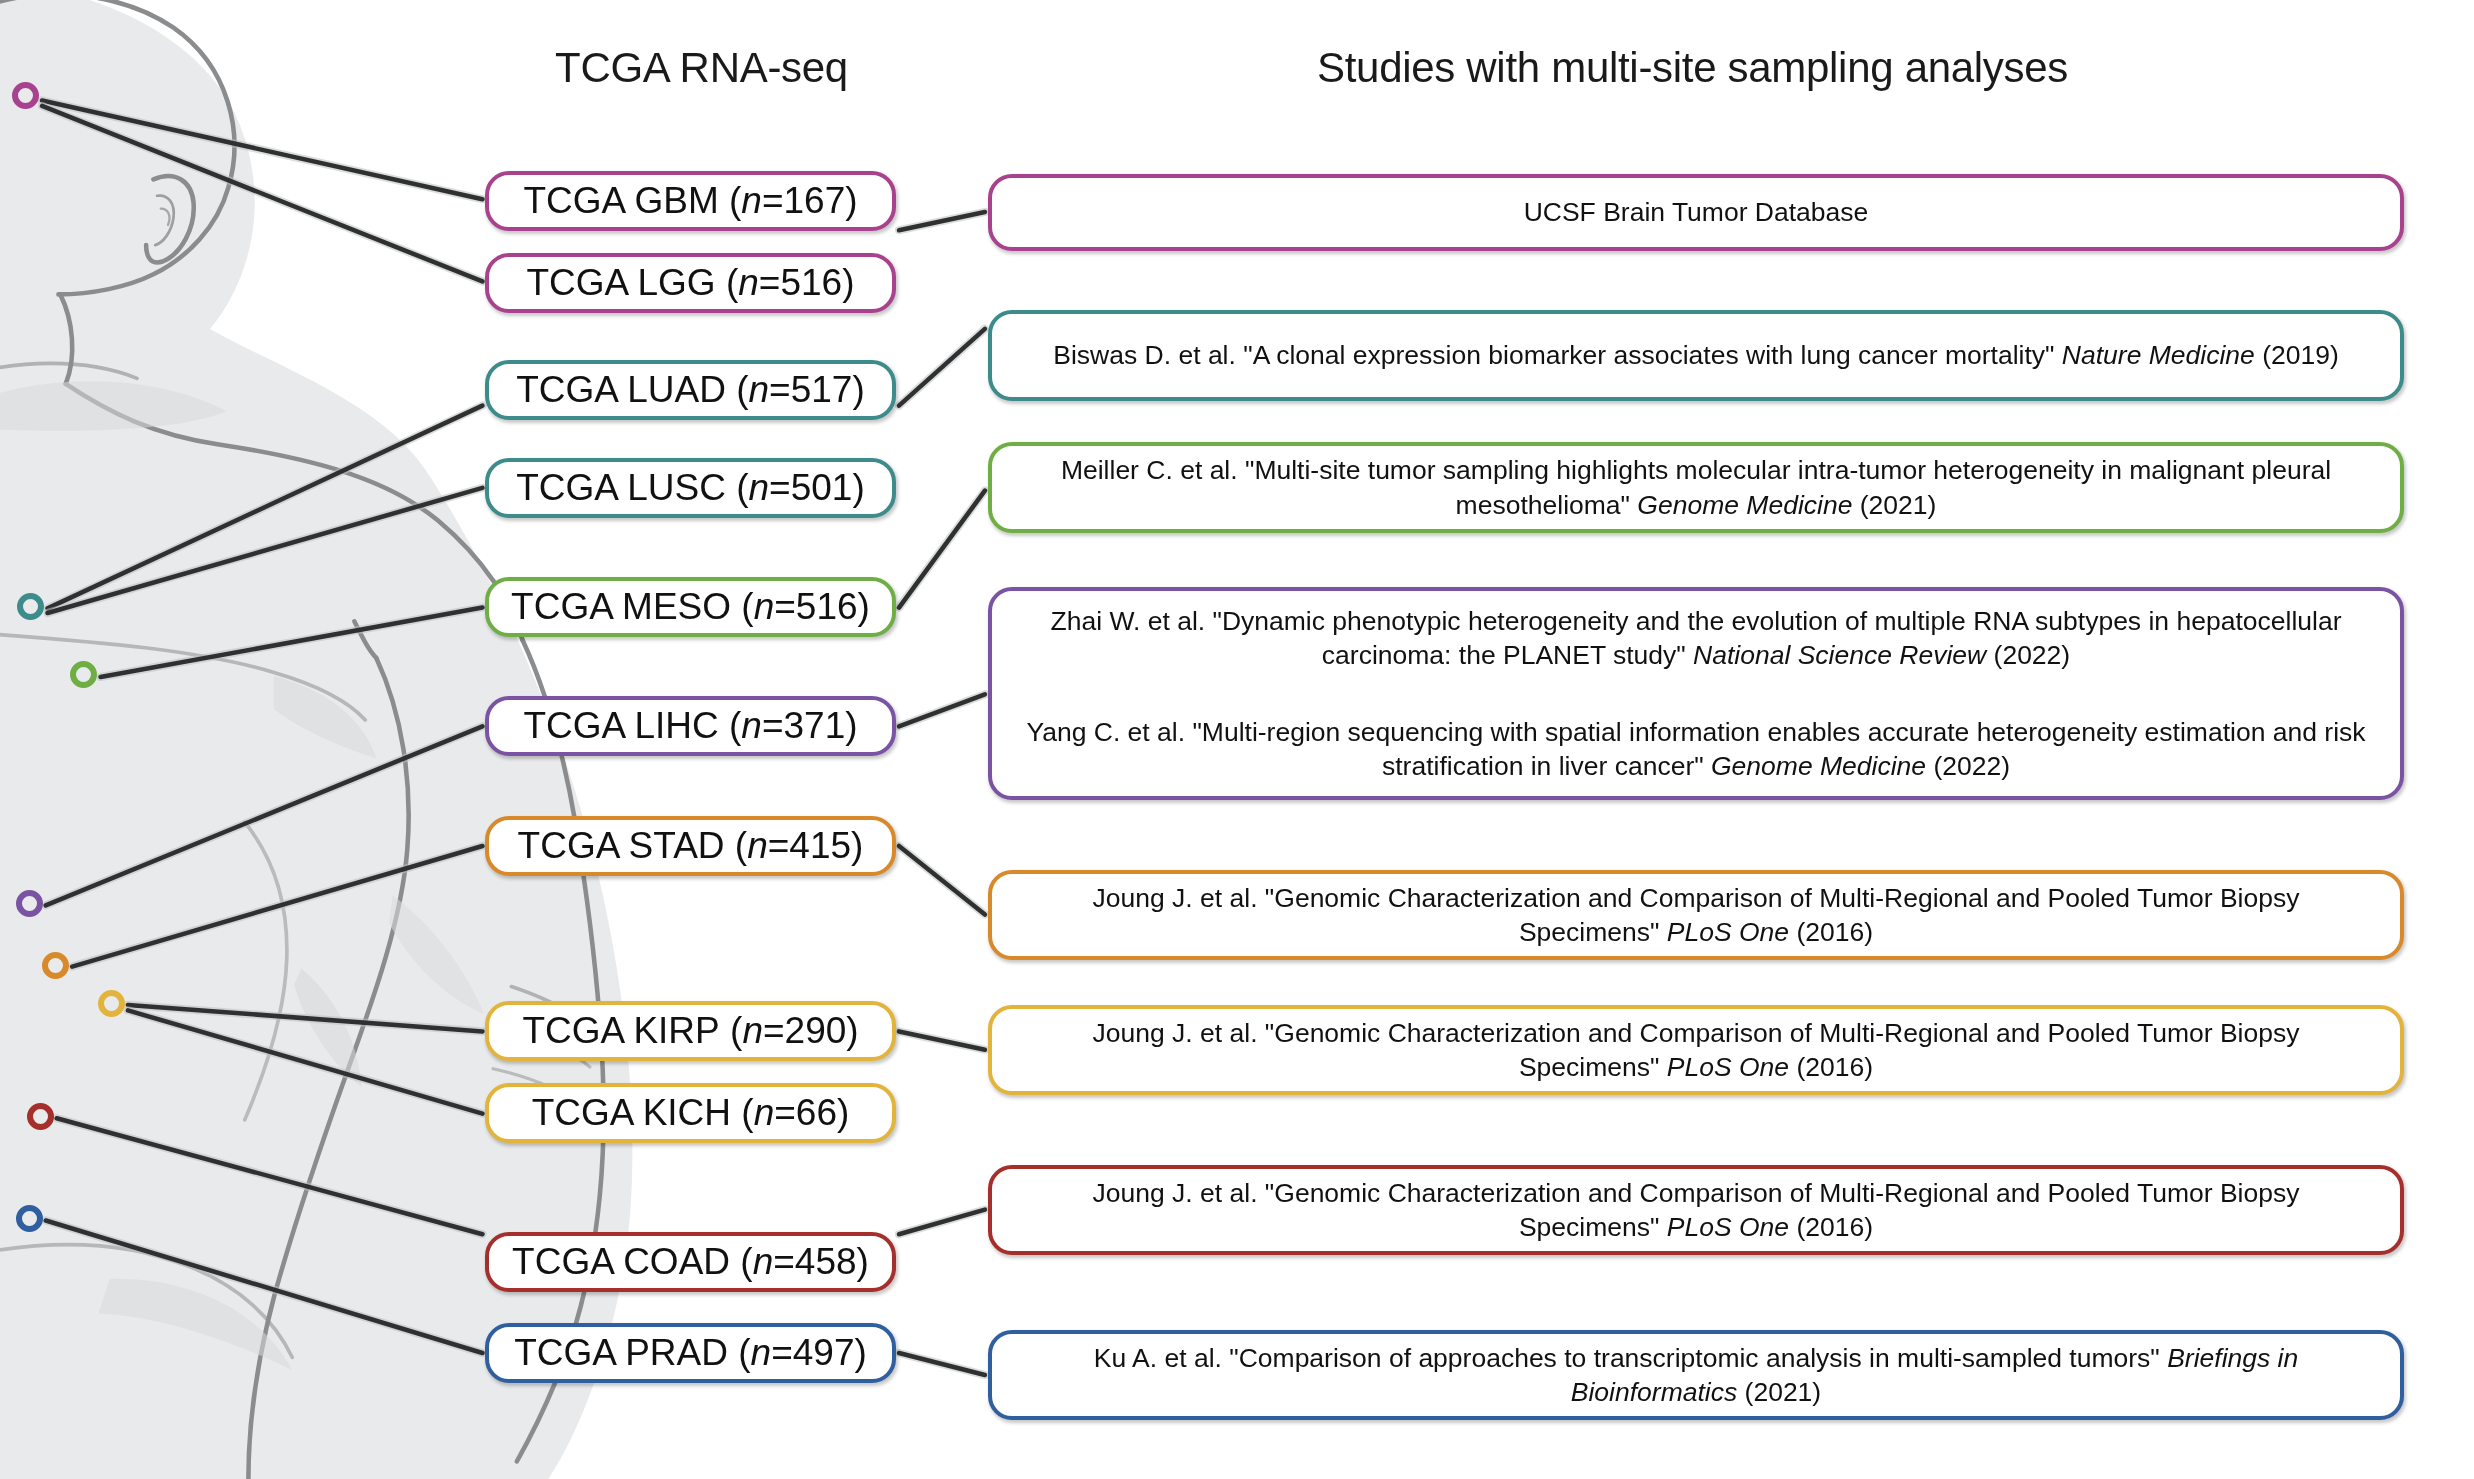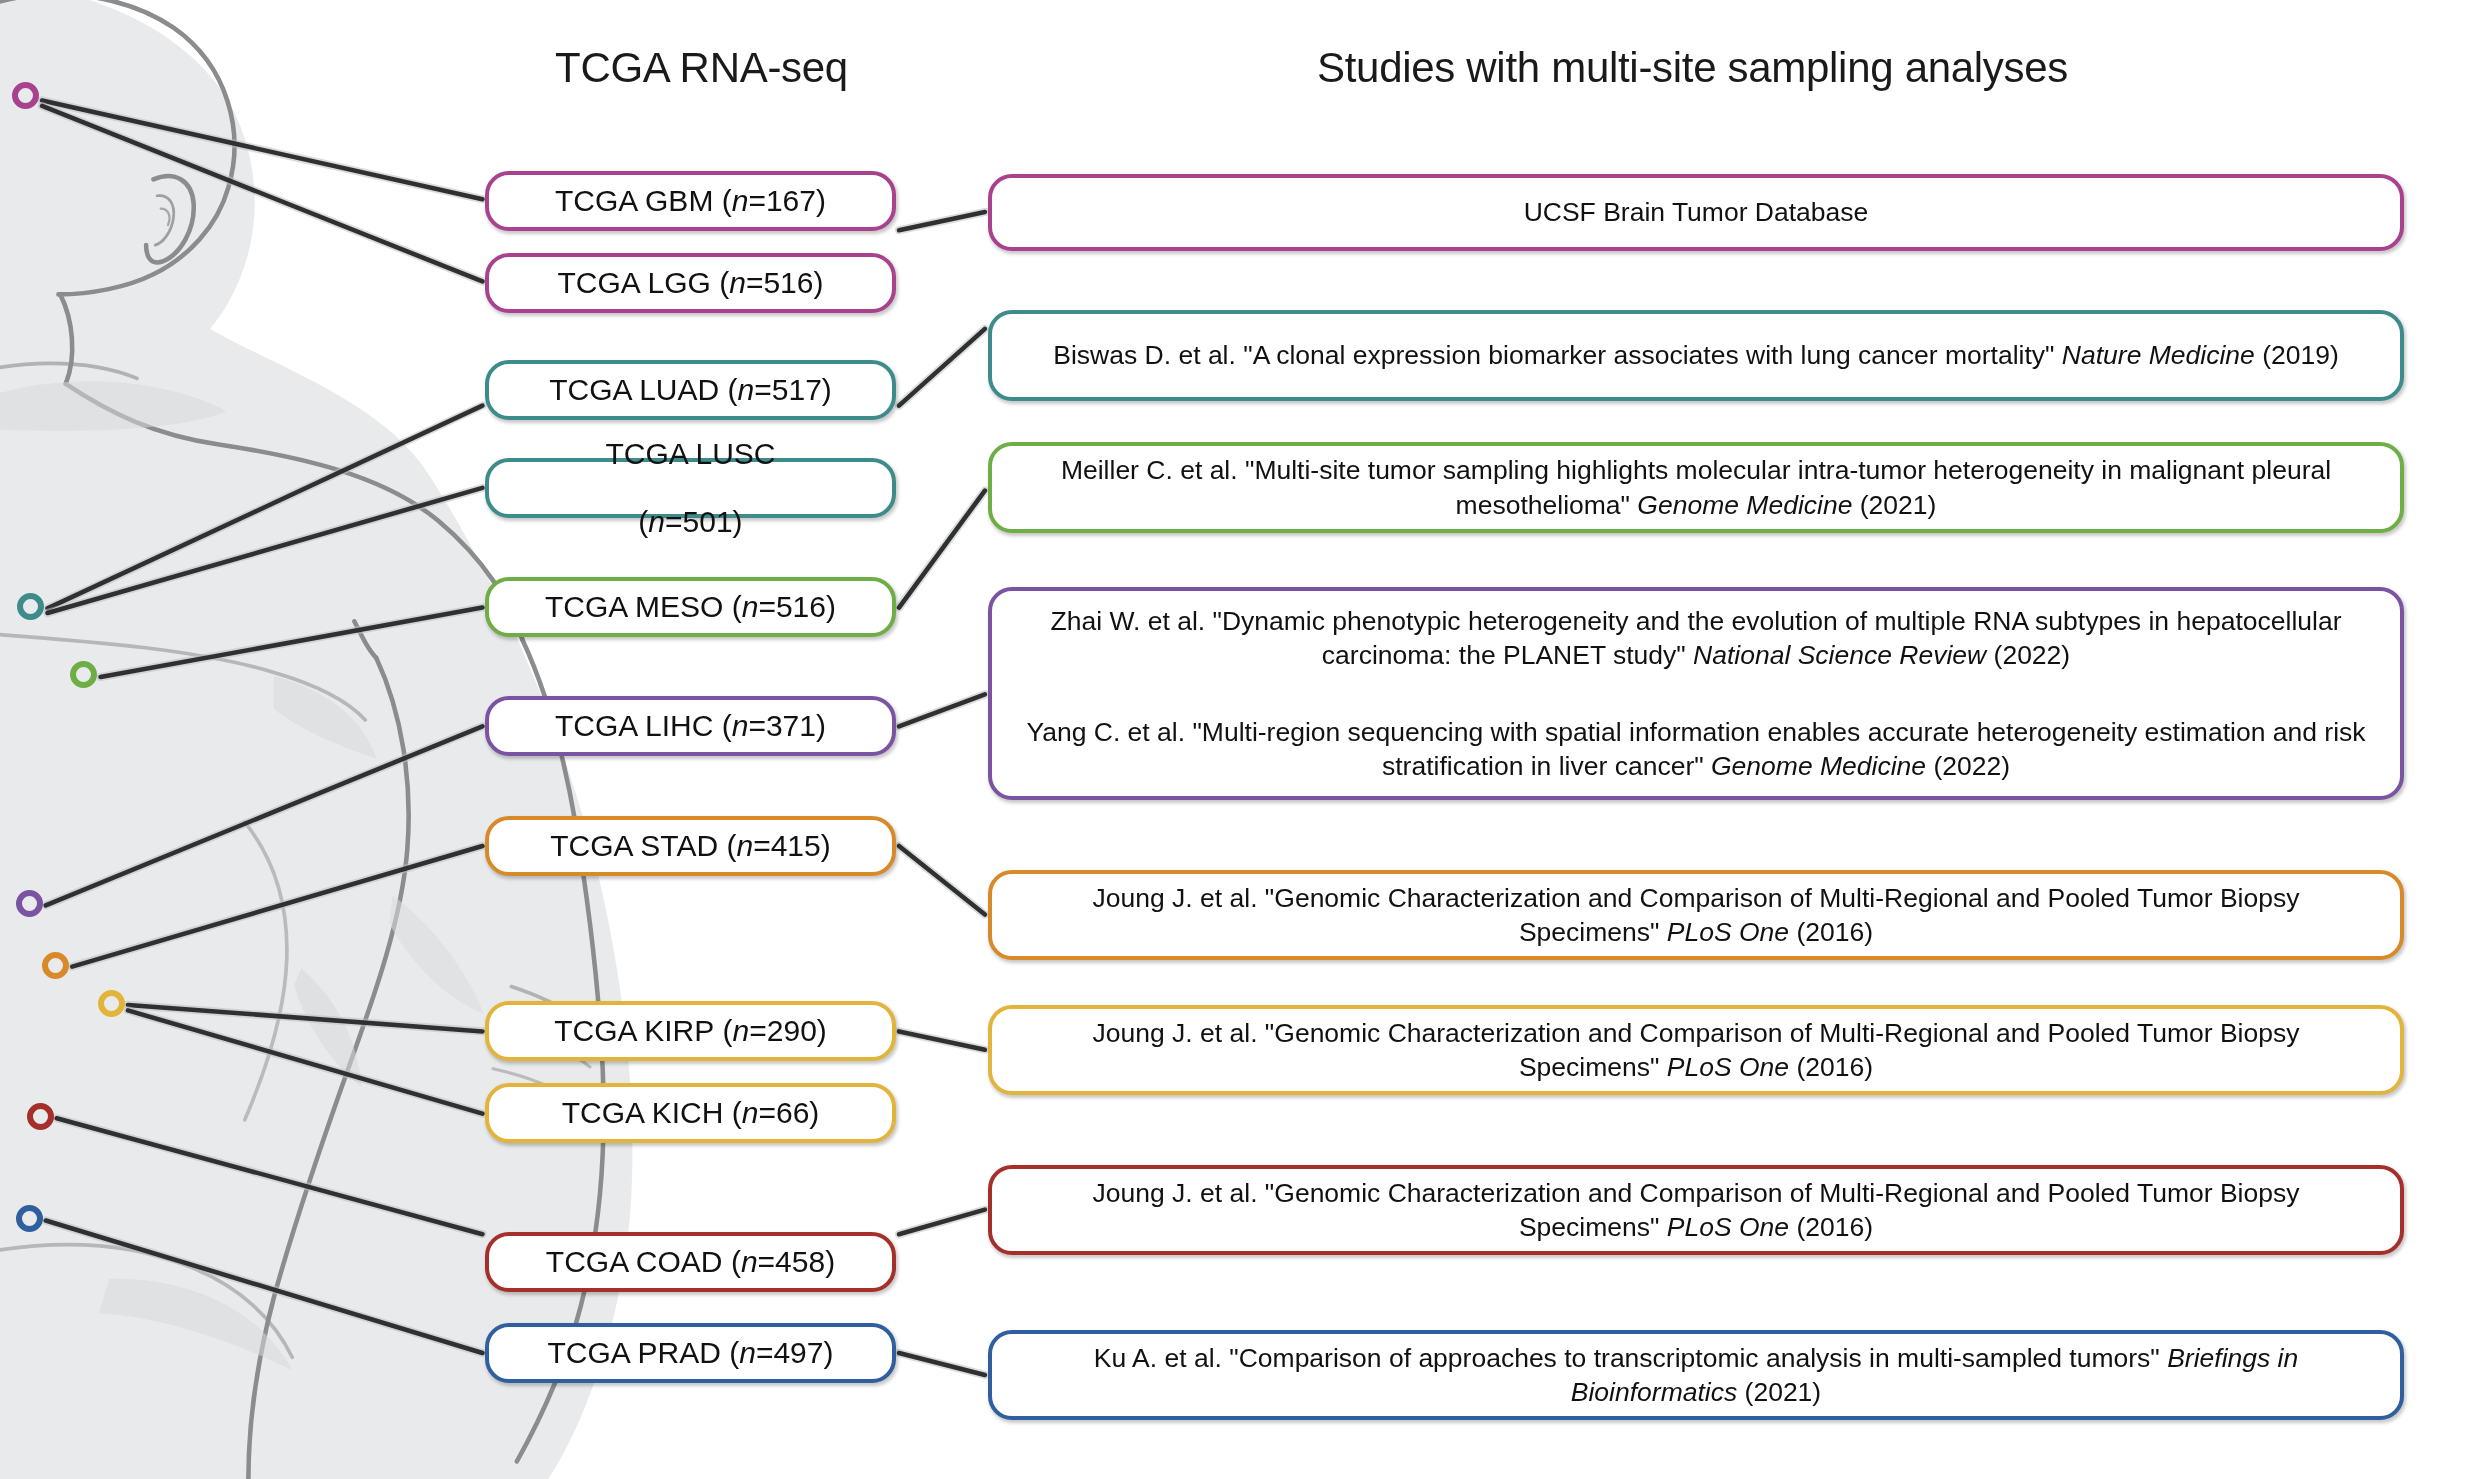--- a/index.html
+++ b/index.html
@@ -63,21 +63,21 @@
     justify-content:center;
     text-align:center;
     color:#111111;
     box-shadow:1.8px 2.7px 3.7px rgba(0,0,0,0.22);
   }
   .tcga-pill{
     left:485px;
     width:411px;
     height:60px;
     border-width:4.6px;
-    font-size:30px;
+    font-size:37px;
     padding:0 9px;
   }
   .tcga-pill .ital{ font-style:italic; }
 
   .study-pill{
     left:988px;
     width:1416px;
     border-width:4.6px;
     font-size:26.5px;
     line-height:1.30;
@@ -198,21 +198,21 @@
       <div class="site-marker" style="left: 15.5px; top: 1205px; width: 27px; height: 27px; border: 6.4px solid rgb(47, 95, 158);"></div>
     </div>
 
   <div class="col-heading" id="heading-tcga">TCGA RNA-seq</div>
   <div class="col-heading" id="heading-studies">Studies with multi-site sampling analyses</div>
 
   <div id="tcga-column">
       <div class="pill tcga-pill" style="top: 171px; border-color: rgb(168, 65, 142);"><span>TCGA GBM</span>&nbsp;<span><span>(</span><span class="ital">n</span><span>=167)</span></span></div>
       <div class="pill tcga-pill" style="top: 253px; border-color: rgb(168, 65, 142);"><span>TCGA LGG</span>&nbsp;<span><span>(</span><span class="ital">n</span><span>=516)</span></span></div>
       <div class="pill tcga-pill" style="top: 360px; border-color: rgb(61, 139, 139);"><span>TCGA LUAD</span>&nbsp;<span><span>(</span><span class="ital">n</span><span>=517)</span></span></div>
-      <div class="pill tcga-pill" style="top: 458px; border-color: rgb(61, 139, 139); flex-direction: column;"><span>TCGA LUSC</span>&nbsp;<span><span>(</span><span class="ital">n</span><span>=501)</span></span></div>
+      <div class="pill tcga-pill" style="top: 458px; border-color: rgb(61, 139, 139);"><span>TCGA LUSC</span>&nbsp;<span><span>(</span><span class="ital">n</span><span>=501)</span></span></div>
       <div class="pill tcga-pill" style="top: 577px; border-color: rgb(111, 174, 69);"><span>TCGA MESO</span>&nbsp;<span><span>(</span><span class="ital">n</span><span>=516)</span></span></div>
       <div class="pill tcga-pill" style="top: 696px; border-color: rgb(122, 84, 163);"><span>TCGA LIHC</span>&nbsp;<span><span>(</span><span class="ital">n</span><span>=371)</span></span></div>
       <div class="pill tcga-pill" style="top: 816px; border-color: rgb(216, 138, 43);"><span>TCGA STAD</span>&nbsp;<span><span>(</span><span class="ital">n</span><span>=415)</span></span></div>
       <div class="pill tcga-pill" style="top: 1001px; border-color: rgb(226, 180, 60);"><span>TCGA KIRP</span>&nbsp;<span><span>(</span><span class="ital">n</span><span>=290)</span></span></div>
       <div class="pill tcga-pill" style="top: 1083px; border-color: rgb(226, 180, 60);"><span>TCGA KICH</span>&nbsp;<span><span>(</span><span class="ital">n</span><span>=66)</span></span></div>
       <div class="pill tcga-pill" style="top: 1204px; border-color: rgb(165, 47, 43); margin-top: 28px;"><span>TCGA COAD</span>&nbsp;<span><span>(</span><span class="ital">n</span><span>=458)</span></span></div>
       <div class="pill tcga-pill" style="top: 1323px; border-color: rgb(47, 95, 158);"><span>TCGA PRAD</span>&nbsp;<span><span>(</span><span class="ital">n</span><span>=497)</span></span></div>
     </div>
 
   <div id="study-column">

